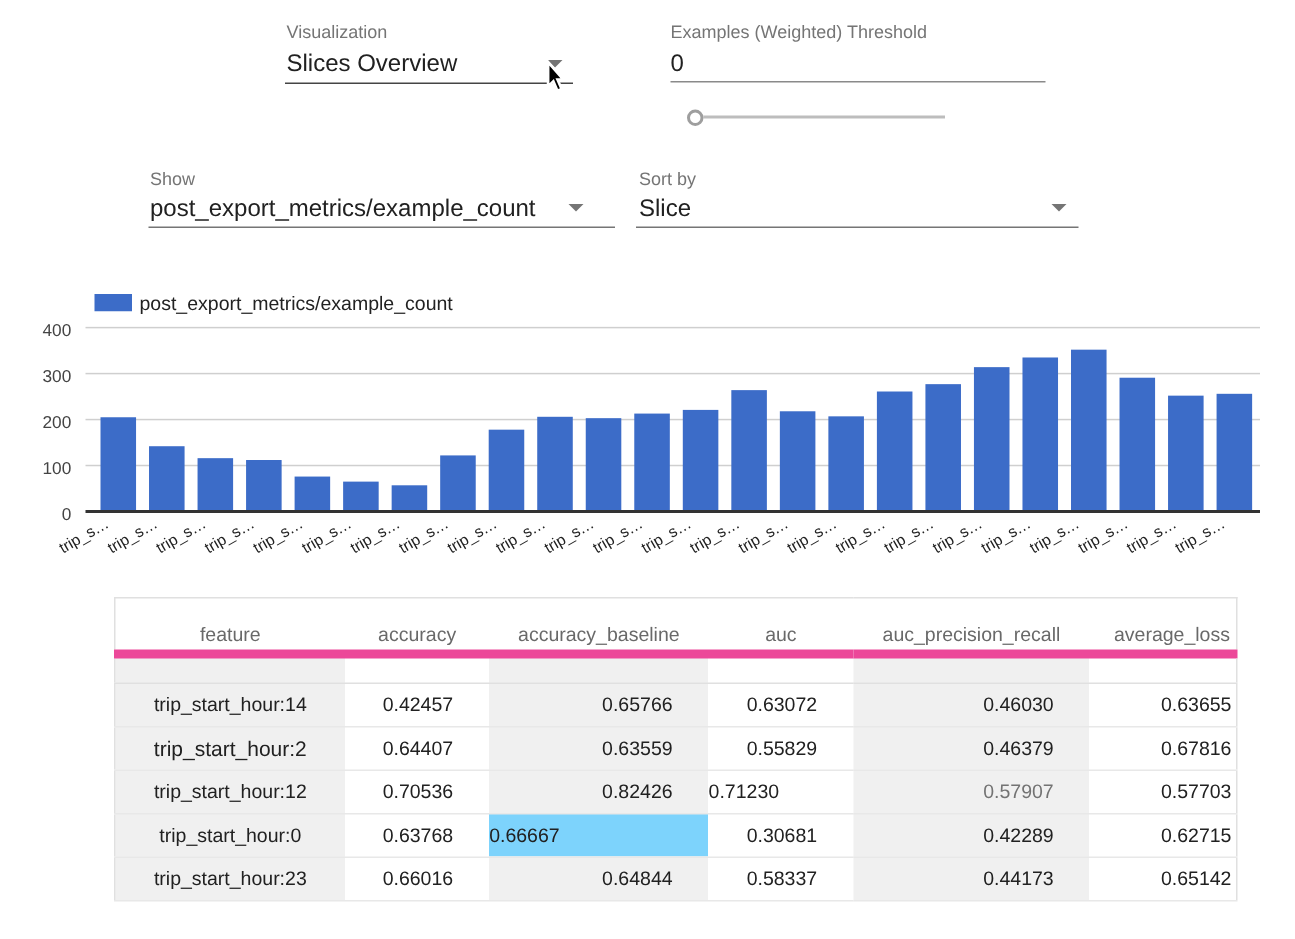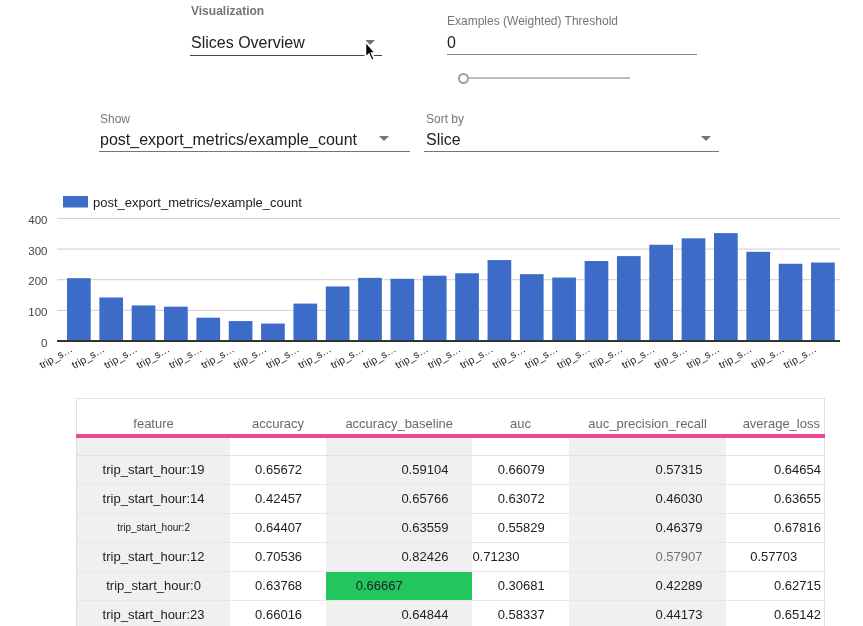--- a/index.html
+++ b/index.html
@@ -6,21 +6,21 @@
   html,body { width:863px; height:626px; background:#fff; font-family:"Liberation Sans", sans-serif; overflow:hidden; }
   .abs { position:absolute; }
   .lbl { font-size:12px; color:#757575; }
   .val { font-size:16px; color:#212121; }
   .uline { height:1px; background:#757575; }
   .tri { width:0; height:0; border-left:5px solid transparent; border-right:5px solid transparent; border-top:5px solid #757575; }
 </style>
 </head>
 <body>
 
-<div class="abs lbl" style="left:191px; top:4px;font-weight:bold;">Visualization</div>
+<div class="abs lbl" style="left:191px; top:14px;">Visualization</div>
 <div class="abs val" style="left:191px; top:34px;">Slices Overview</div>
 <div class="abs tri" style="left:365px; top:40px;"></div>
 <div class="abs uline" style="left:190px; top:55px; width:192px; background:#444;"></div>
 
 <div class="abs lbl" style="left:447px; top:14px;">Examples (Weighted) Threshold</div>
 <div class="abs val" style="left:447px; top:34px;">0</div>
 <div class="abs uline" style="left:447px; top:54px; width:250px; background:#8a8a8a;"></div>
 
 <div class="abs" style="left:469px; top:77px; width:161px; height:2px; background:#bdbdbd;"></div>
 <div class="abs" style="left:457.5px; top:73px; width:11px; height:11px; border:2px solid #9e9e9e; border-radius:50%; background:#fff;"></div>
@@ -108,72 +108,64 @@
     <table style="border-collapse:collapse; table-layout:fixed; border:1px solid #e0e0e0;">
       <colgroup>
         <col style="width:153.6px">
         <col style="width:96px">
         <col style="width:146.3px">
         <col style="width:96.4px">
         <col style="width:157.7px">
         <col style="width:98px">
       </colgroup>
       <tbody>
-        <tr style="height:37px; border-bottom:4px solid #ec4899;">
+        <tr style="height:37px; border-bottom:6px solid #ec4899;">
           <td style="vertical-align:bottom; padding-bottom:3px; text-align:center; font-size:13px; color:#696969;">feature</td>
           <td style="vertical-align:bottom; padding-bottom:3px; text-align:center; font-size:13px; color:#696969;">accuracy</td>
           <td style="vertical-align:bottom; padding-bottom:3px; text-align:center; font-size:13px; color:#696969;">accuracy_baseline</td>
           <td style="vertical-align:bottom; padding-bottom:3px; text-align:center; font-size:13px; color:#696969;">auc</td>
           <td style="vertical-align:bottom; padding-bottom:3px; text-align:center; font-size:13px; color:#696969;">auc_precision_recall</td>
           <td style="vertical-align:bottom; padding-bottom:3px; text-align:right; font-size:13px; color:#696969;padding-right:4px;">average_loss</td>
         </tr>
         <tr style="height:19.5px; border-bottom:1px solid #e0e0e0;">
           <td style="background:#f0f0f0;"></td>
           <td style=""></td>
           <td style="background:#f0f0f0;"></td>
           <td style=""></td>
           <td style="background:#f0f0f0;"></td>
           <td style=""></td>
         </tr>
         <tr style="height:29px; border-bottom:1px solid #e8e8e8;">
-          <td style="font-size:13px; color:#212121;background:#f0f0f0;text-align:center;">trip_start_hour:19</td>
-          <td style="font-size:13px; color:#212121;text-align:right; padding-right:24px;">0.65672</td>
-          <td style="font-size:13px; color:#212121;background:#f0f0f0;text-align:right; padding-right:24px;">0.59104</td>
-          <td style="font-size:13px; color:#212121;text-align:right; padding-right:24px;">0.66079</td>
-          <td style="font-size:13px; color:#212121;background:#f0f0f0;text-align:right; padding-right:24px;">0.57315</td>
-          <td style="font-size:13px; color:#212121;text-align:right; padding-right:3px;">0.64654</td>
-        </tr>
-        <tr style="height:29px; border-bottom:1px solid #e8e8e8;">
           <td style="font-size:13px; color:#212121;background:#f0f0f0;text-align:center;">trip_start_hour:14</td>
           <td style="font-size:13px; color:#212121;text-align:right; padding-right:24px;">0.42457</td>
           <td style="font-size:13px; color:#212121;background:#f0f0f0;text-align:right; padding-right:24px;">0.65766</td>
           <td style="font-size:13px; color:#212121;text-align:right; padding-right:24px;">0.63072</td>
           <td style="font-size:13px; color:#212121;background:#f0f0f0;text-align:right; padding-right:24px;">0.46030</td>
           <td style="font-size:13px; color:#212121;text-align:right; padding-right:3px;">0.63655</td>
         </tr>
         <tr style="height:29px; border-bottom:1px solid #e8e8e8;">
-          <td style="font-size:10px; color:#212121;background:#f0f0f0;text-align:center;">trip_start_hour:2</td>
+          <td style="font-size:14px; color:#212121;background:#f0f0f0;text-align:center;">trip_start_hour:2</td>
           <td style="font-size:13px; color:#212121;text-align:right; padding-right:24px;">0.64407</td>
           <td style="font-size:13px; color:#212121;background:#f0f0f0;text-align:right; padding-right:24px;">0.63559</td>
           <td style="font-size:13px; color:#212121;text-align:right; padding-right:24px;">0.55829</td>
           <td style="font-size:13px; color:#212121;background:#f0f0f0;text-align:right; padding-right:24px;">0.46379</td>
           <td style="font-size:13px; color:#212121;text-align:right; padding-right:3px;">0.67816</td>
         </tr>
         <tr style="height:29px; border-bottom:1px solid #e8e8e8;">
           <td style="font-size:13px; color:#212121;background:#f0f0f0;text-align:center;">trip_start_hour:12</td>
           <td style="font-size:13px; color:#212121;text-align:right; padding-right:24px;">0.70536</td>
           <td style="font-size:13px; color:#212121;background:#f0f0f0;text-align:right; padding-right:24px;">0.82426</td>
           <td style="font-size:13px; color:#212121;text-align:left; padding-right:24px;">0.71230</td>
           <td style="font-size:13px; color:#737373;background:#f0f0f0;text-align:right; padding-right:24px;">0.57907</td>
-          <td style="font-size:13px; color:#212121;text-align:center; padding-right:3px;">0.57703</td>
+          <td style="font-size:13px; color:#212121;text-align:right; padding-right:3px;">0.57703</td>
         </tr>
         <tr style="height:29px; border-bottom:1px solid #e8e8e8;">
           <td style="font-size:13px; color:#212121;background:#f0f0f0;text-align:center;">trip_start_hour:0</td>
           <td style="font-size:13px; color:#212121;text-align:right; padding-right:24px;margin-left:12px;">0.63768</td>
-          <td style="font-size:13px; color:#212121;background:#22c55e;text-align:center; padding-right:40px;">0.66667</td>
+          <td style="font-size:13px; color:#212121;background:#7dd3fc;text-align:left; padding-right:40px;">0.66667</td>
           <td style="font-size:13px; color:#212121;text-align:right; padding-right:24px;">0.30681</td>
           <td style="font-size:13px; color:#212121;background:#f0f0f0;text-align:right; padding-right:24px;">0.42289</td>
           <td style="font-size:13px; color:#212121;text-align:right; padding-right:3px;">0.62715</td>
         </tr>
         <tr style="height:29px; border-bottom:1px solid #e8e8e8;">
           <td style="font-size:13px; color:#212121;background:#f0f0f0;text-align:center;">trip_start_hour:23</td>
           <td style="font-size:13px; color:#212121;text-align:right; padding-right:24px;">0.66016</td>
           <td style="font-size:13px; color:#212121;background:#f0f0f0;text-align:right; padding-right:24px;">0.64844</td>
           <td style="font-size:13px; color:#212121;text-align:right; padding-right:24px;">0.58337</td>
           <td style="font-size:13px; color:#212121;background:#f0f0f0;text-align:right; padding-right:24px;">0.44173</td>

